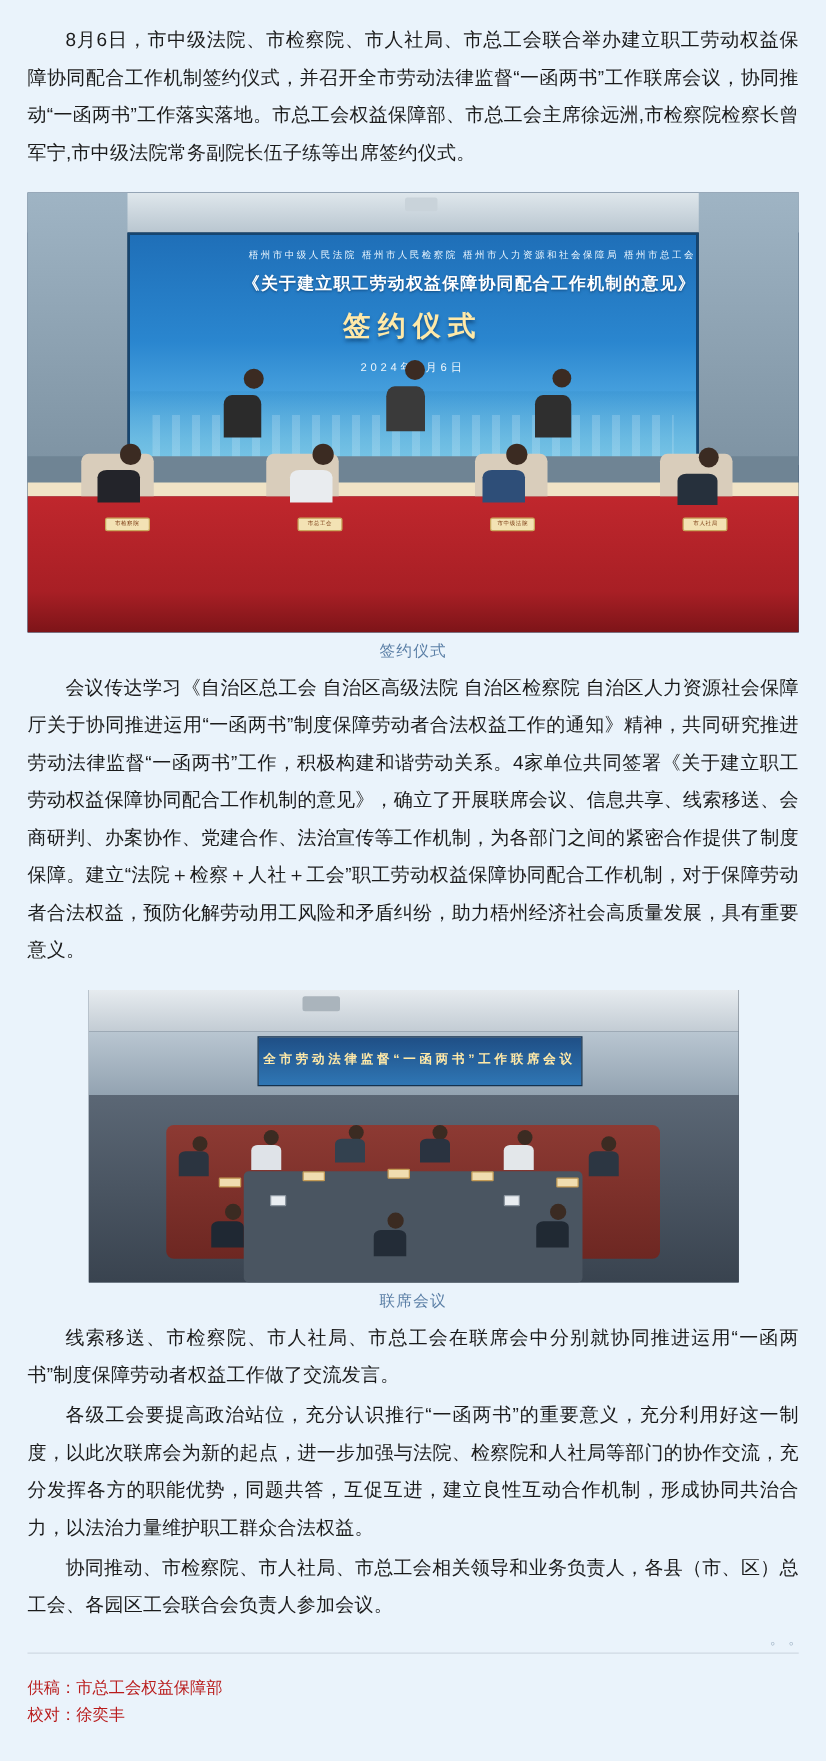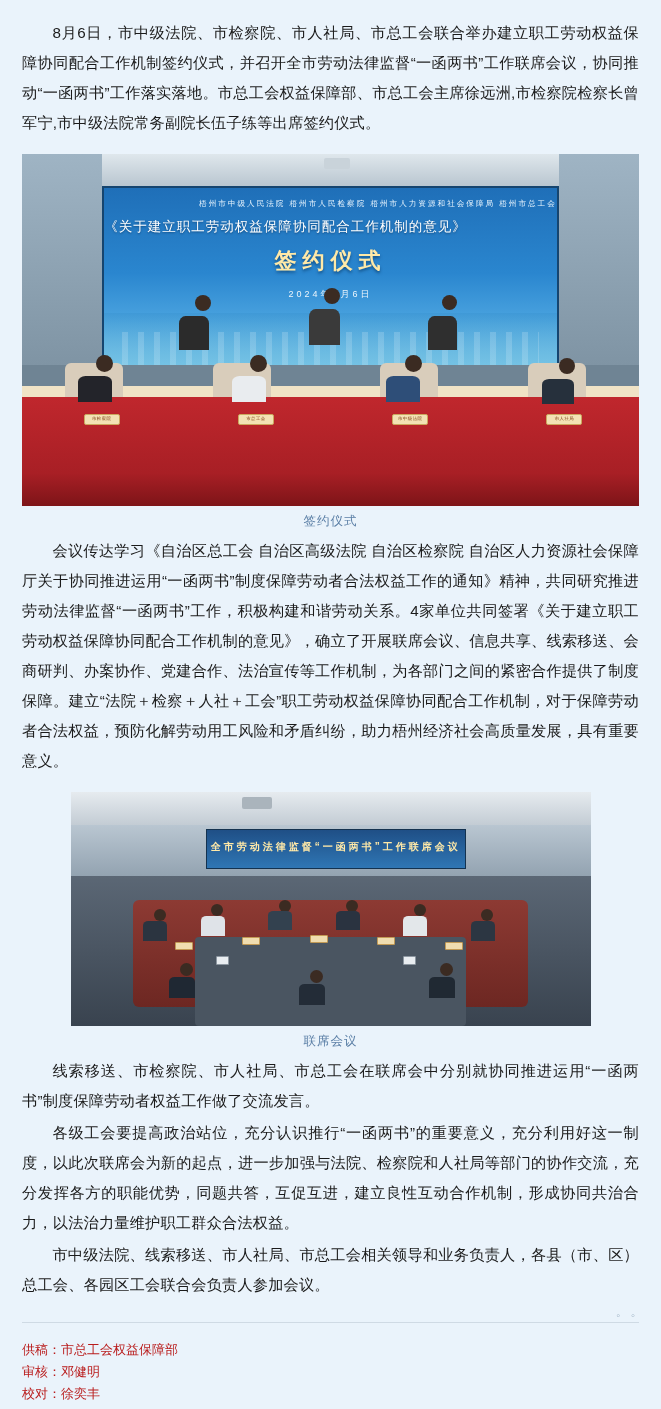--- a/index.html
+++ b/index.html
@@ -60,22 +60,22 @@
     content:"";position:absolute;left:4%;bottom:0;width:92%;height:70%;
     background:
       repeating-linear-gradient(90deg,rgba(255,255,255,.28) 0 6px,transparent 6px 16px);
     opacity:.6;
   }
   .p1-head{
     position:absolute;left:0;top:6%;width:100%;text-align:right;
     font-size:7.6px;color:#eaf6ff;letter-spacing:2px;white-space:nowrap;
   }
   .p1-title{
-    position:absolute;left:0;top:16%;width:100%;text-align:left;
-    font-size:13.5px;color:#ffffff;font-weight:normal;letter-spacing:1px;white-space:nowrap;
+    position:absolute;left:0;top:16%;width:100%;text-align:right;
+    font-size:13.5px;color:#ffffff;font-weight:bold;letter-spacing:1px;white-space:nowrap;
     text-shadow:0 1px 2px rgba(0,40,80,.6);
   }
   .p1-title2{
     position:absolute;left:0;top:31%;width:100%;text-align:center;
     font-size:22px;color:#ffe9a8;font-weight:bold;letter-spacing:6px;white-space:nowrap;
     text-shadow:0 2px 3px rgba(0,40,80,.55);
   }
   .p1-date{
     position:absolute;left:0;top:53%;width:100%;text-align:center;
     font-size:9px;color:#ffffff;letter-spacing:3px;opacity:.9;
@@ -238,25 +238,24 @@
       <div class="plate2" style="left:59%;top:62%;"></div>
       <div class="plate2" style="left:72%;top:64%;"></div>
       <div class="laptop" style="left:28%;top:70%;"></div>
       <div class="laptop" style="left:64%;top:70%;"></div>
     </div>
     <div class="caption">联席会议</div>
   </div>
 
   <p class="para">线索移送、市检察院、市人社局、市总工会在联席会中分别就协同推进运用“一函两书”制度保障劳动者权益工作做了交流发言。</p>
   <p class="para">各级工会要提高政治站位，充分认识推行“一函两书”的重要意义，充分利用好这一制度，以此次联席会为新的起点，进一步加强与法院、检察院和人社局等部门的协作交流，充分发挥各方的职能优势，同题共答，互促互进，建立良性互动合作机制，形成协同共治合力，以法治力量维护职工群众合法权益。</p>
-  <p class="para">市中级法院、线索移送、市人社局、市总工会相关领导和业务负责人，各县（市、区）总工会、各园区工会联合会负责人参加会议。</p>
+  <p class="para">协同推动、市检察院、市人社局、市总工会相关领导和业务负责人，各县（市、区）总工会、各园区工会联合会负责人参加会议。</p>
 
   <hr class="divider">
   <div class="dots">◦ ◦</div>
 
   <div>
     <p class="footer-line">供稿：市总工会权益保障部</p>
-    <p class="footer-line">审核：邓健明</p>
     <p class="footer-line">校对：徐奕丰</p>
 
   </div>
 
 </div>
 
 </body></html>

